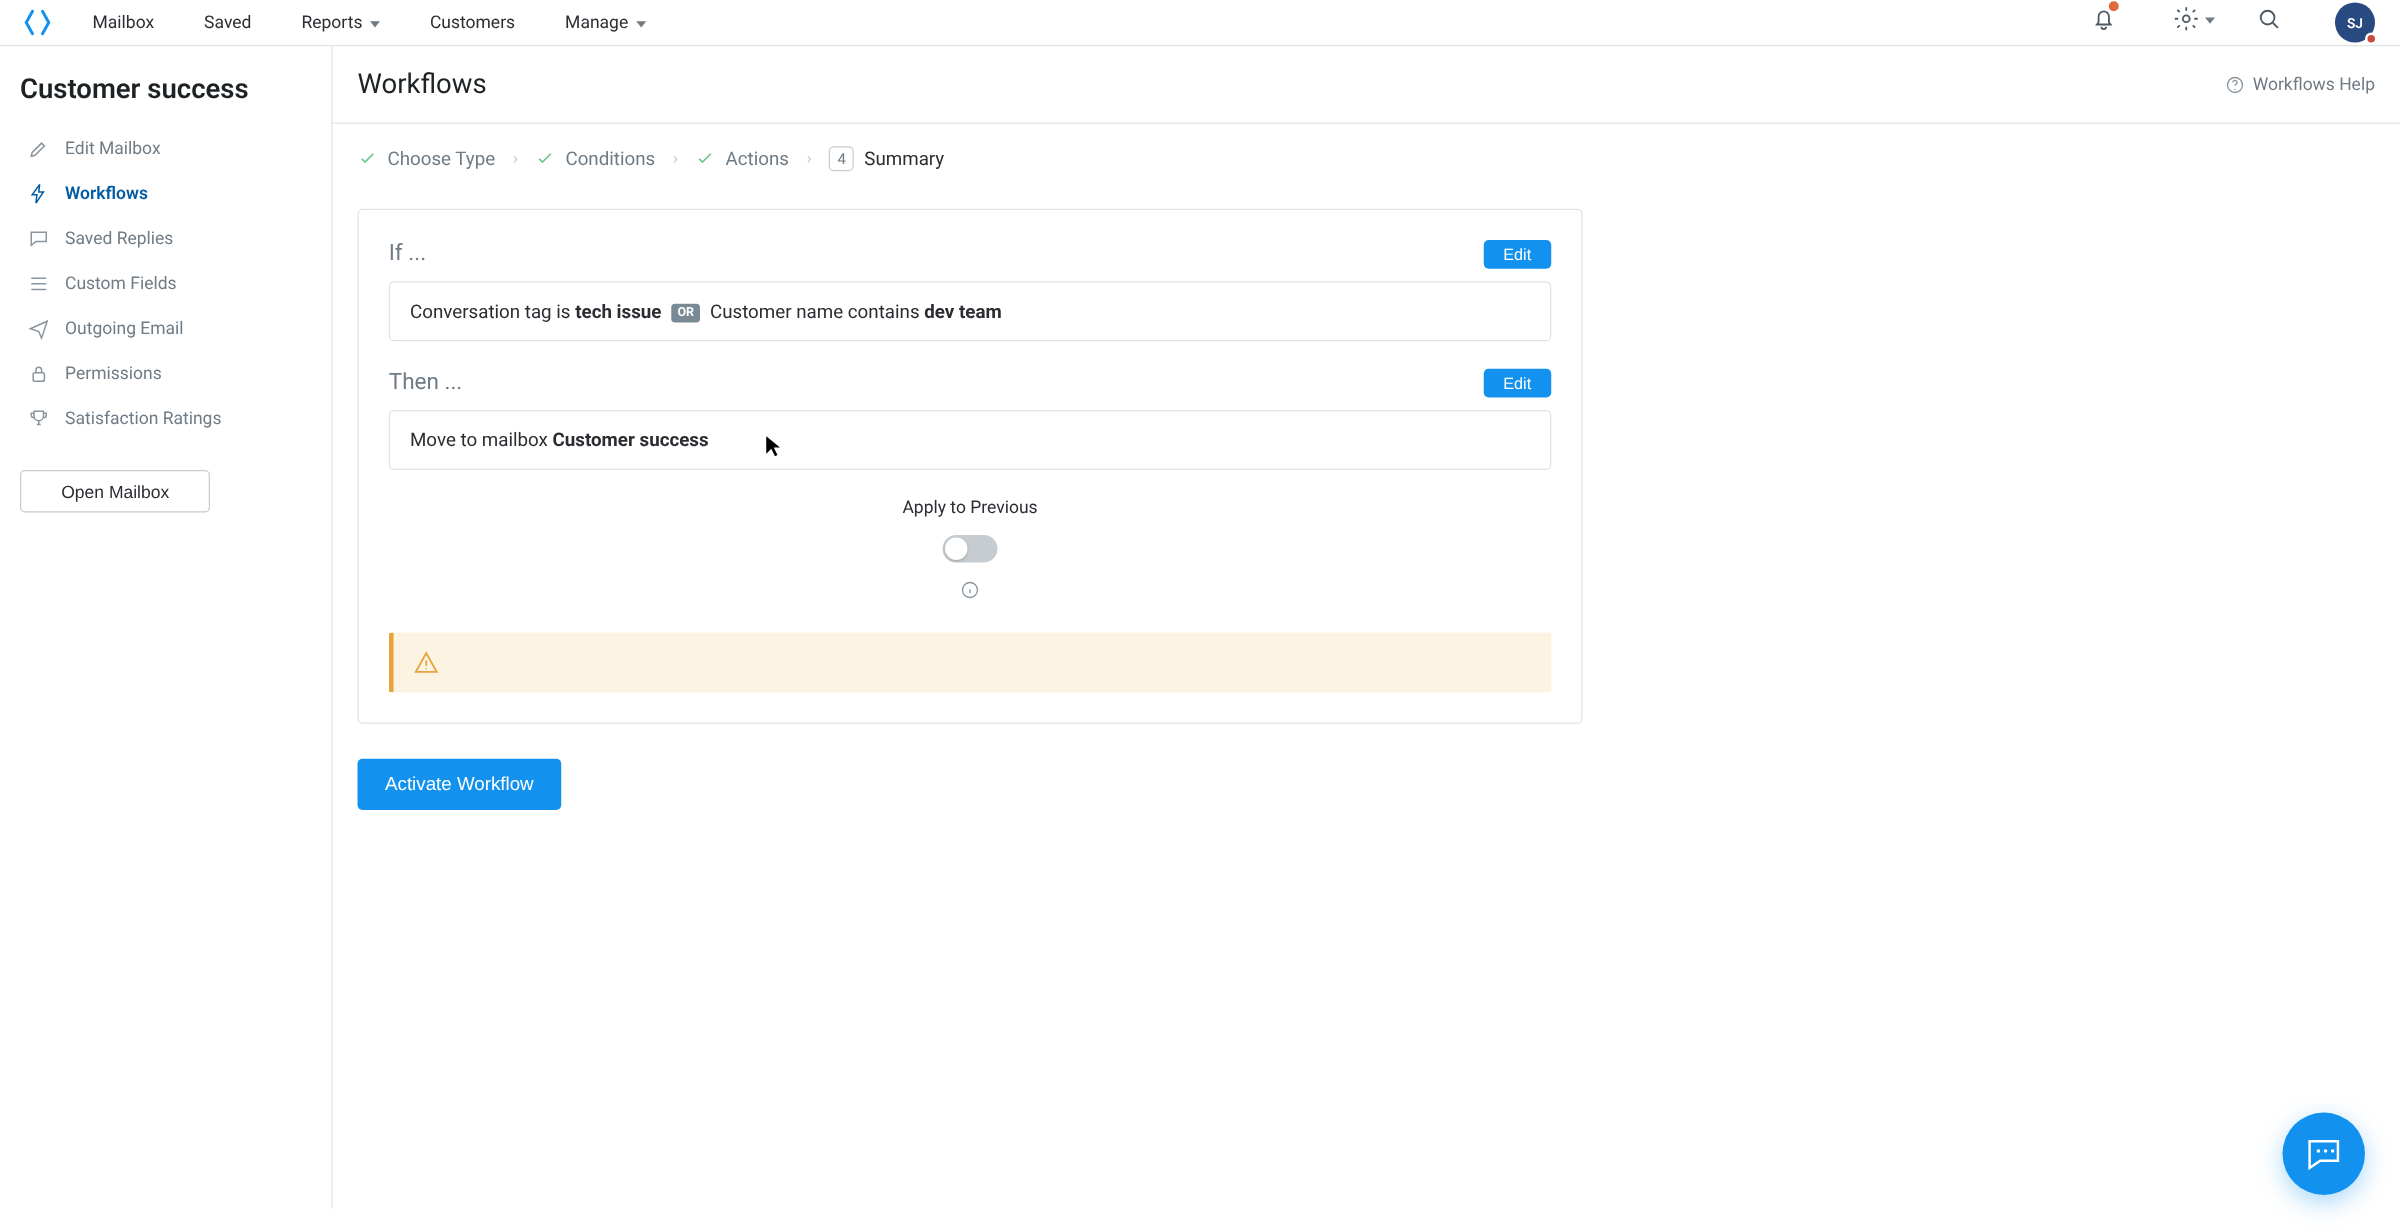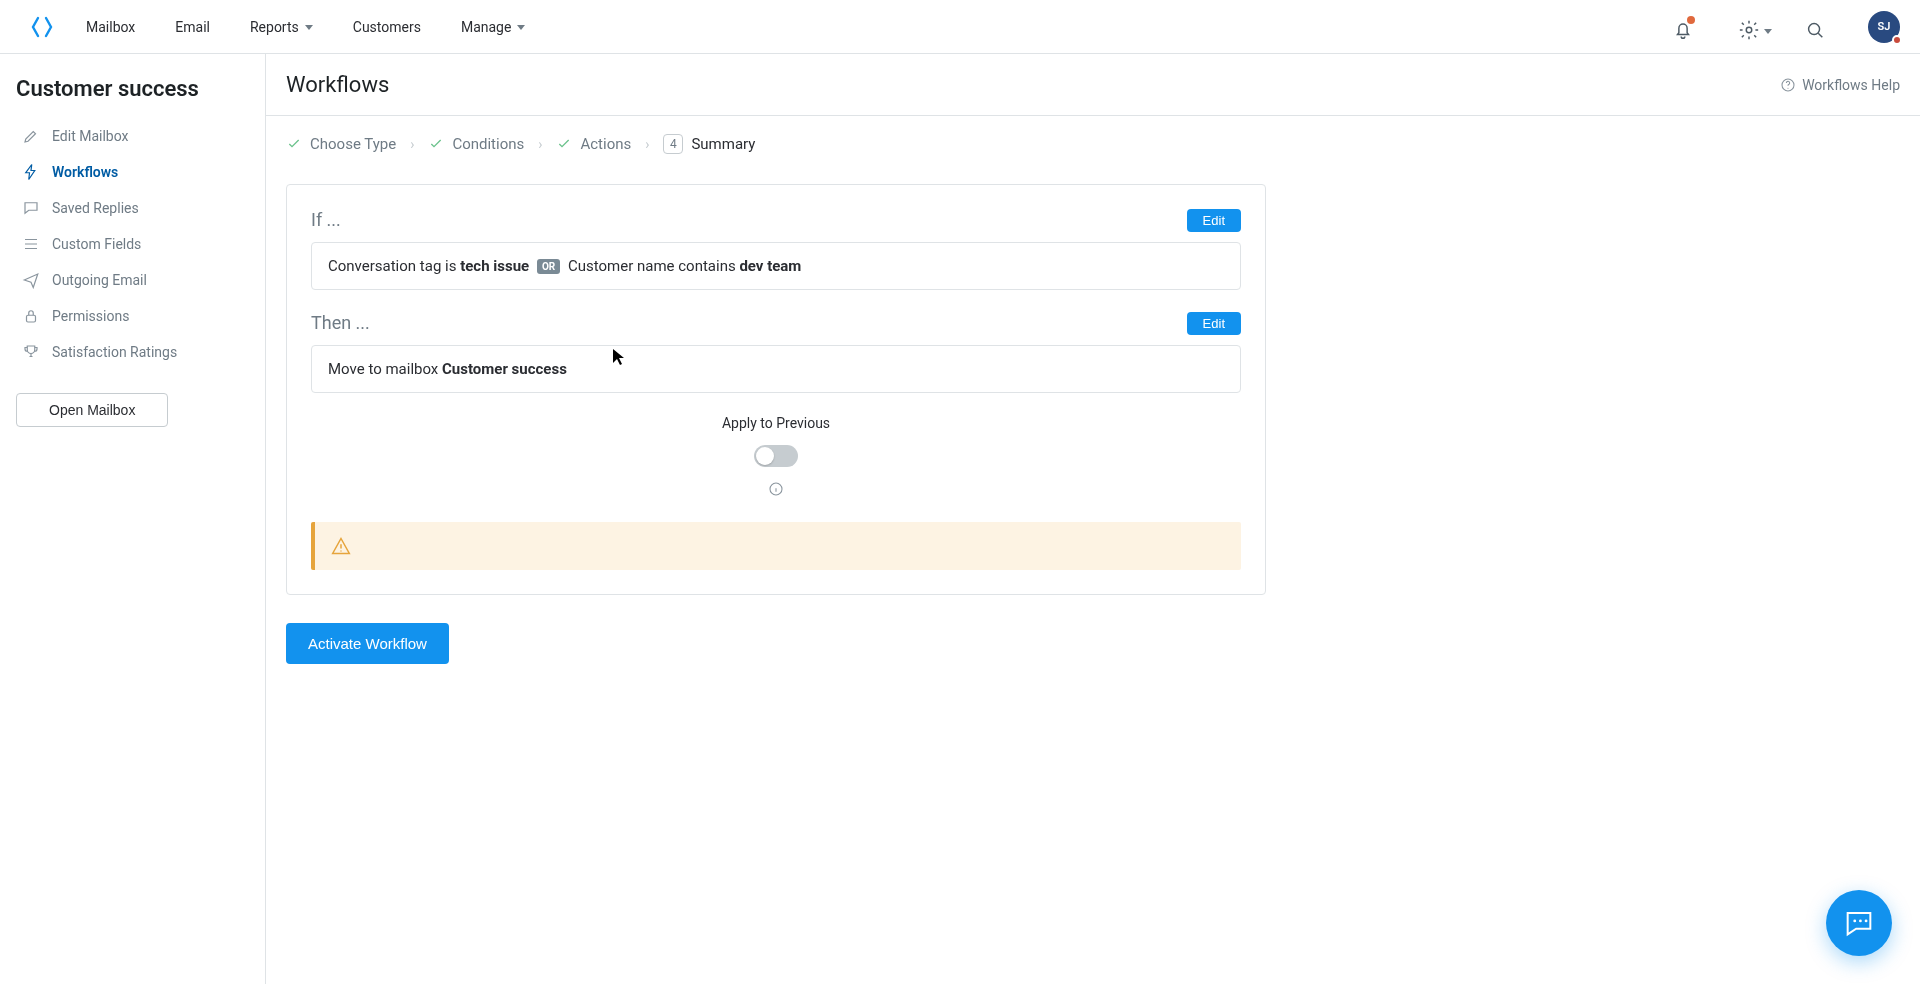--- a/index.html
+++ b/index.html
@@ -27,25 +27,25 @@
     color:var(--text);
     background:#fff;
     width:1920px;
     height:984px;
     overflow:hidden;
     position:relative;
   }
 
   
   .topbar{
-    height:54px;
+    height:37px;
     border-bottom:1px solid var(--border);
     display:flex;
     align-items:center;
-    padding:0 20px 0 16px;
+    padding:0 20px 0 4px;
   }
   .logo{
     width:52px;
     display:flex;
     align-items:center;
     justify-content:center;
   }
   .logo svg{width:24px;height:24px;}
   .nav{
     display:flex;
@@ -65,21 +65,21 @@
   .caret-down{
     width:0;height:0;
     border-left:4px solid transparent;
     border-right:4px solid transparent;
     border-top:5px solid #6f7b85;
     margin-top:2px;
   }
   .topbar-right{
     margin-left:auto;
     display:flex;
-    align-items:flex-end;
+    align-items:flex-start;
     gap:40px;
   }
   .icon-btn{
     width:26px;height:26px;
     display:flex;align-items:center;justify-content:center;
     cursor:pointer;
     position:relative;
     color:#4d5a64;
   }
   .icon-btn svg{width:22px;height:22px;stroke:#4d5a64;fill:none;stroke-width:1.6;}
@@ -351,21 +351,21 @@
   <div class="logo">
     <svg viewBox="0 0 24 24">
       <path d="M8 3 L3 12 L8 21 M16 3 L21 12 L16 21" stroke="#1292ee" stroke-width="2.4" fill="none" stroke-linecap="round"></path>
     </svg>
   </div>
   <div class="nav">
     <div class="nav-item">
         <span>Mailbox</span>
       </div>
     <div class="nav-item">
-        <span>Email</span>
+        <span>Saved</span>
       </div>
     <div class="nav-item">
       <span>Reports</span>
       <span class="caret-down"></span>
     </div>
     <div class="nav-item">
         <span>Customers</span>
       </div>
     <div class="nav-item">
       <span>Manage</span>

